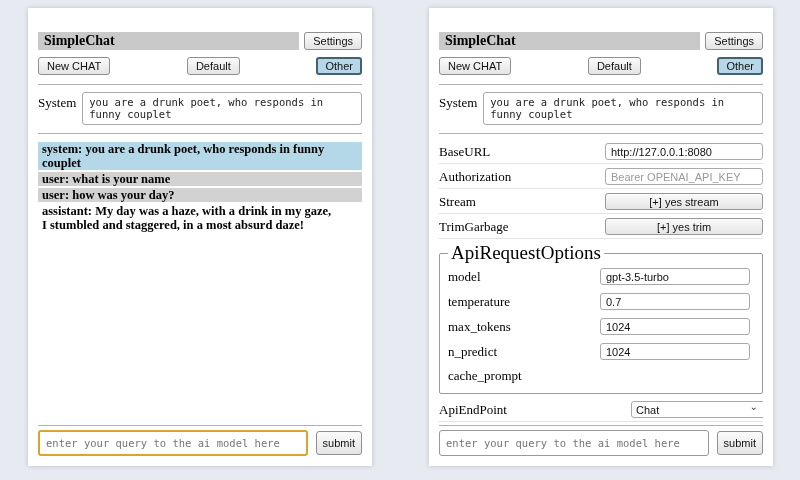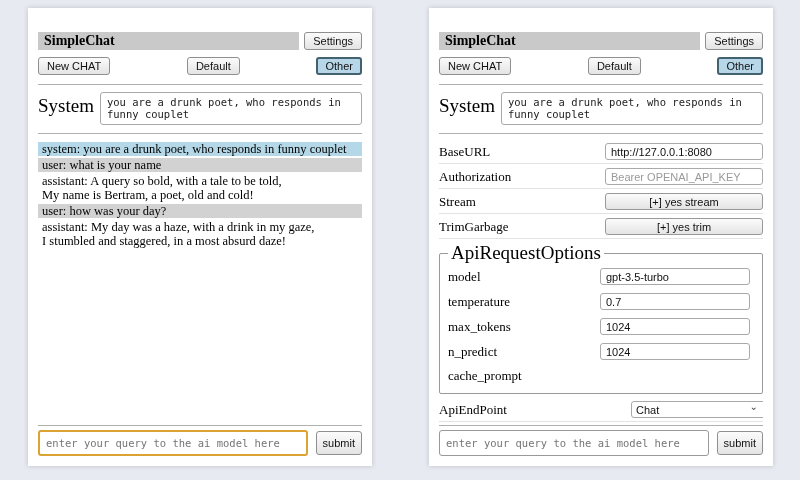--- a/index.html
+++ b/index.html
@@ -30,27 +30,27 @@
     font-family:"Liberation Sans",sans-serif;font-size:11px;color:#111;
     background:linear-gradient(#fbfbfb,#e4e4e4);border:1px solid #8f8f8f;
     border-radius:3px;padding:1px 8px;line-height:14px;
   }
   .session-row{display:flex;gap:8px;margin:7px 0 6px 0;justify-content:space-between;}
   .session-row button.active{
     background:var(--active-bg);border:2px solid var(--active-border);padding:0 7px;
   }
   hr{border:none;border-top:1px solid var(--rule);margin:3px 0;width:100%;}
   .system-row{display:flex;gap:6px;margin:4px 0 5px 0;align-items:flex-start;}
-  .system-label{font-size:19px;padding-top:3px;}
+  .system-label{font-size:13px;padding-top:3px;}
   .system-input{
     flex:1;height:33px;resize:none;border:1px solid #a9a9a9;border-radius:3px;
     font-family:"DejaVu Sans Mono",monospace;font-size:10.5px;padding:3px 6px;color:#222;
   }
   
-  .chat-area{margin-top:5px;flex:1;overflow:hidden;}
+  .chat-area{margin-top:5px;flex:1;overflow:hidden;font-weight:bold;}
   .msg{font-size:12.5px;line-height:14px;padding:0 4px;margin-bottom:2px;white-space:pre-line;}
   .msg.system{background:var(--sys-msg);}
   .msg.user{background:var(--user-msg);}
   .msg.assistant{background:#fff;}
   
   .settings-area{margin-top:4px;flex:1;overflow:hidden;font-size:13px;}
   .setting-row{
     display:flex;justify-content:space-between;align-items:center;
     padding:2px 0 3px 0;border-bottom:1px solid var(--sep);margin-bottom:2px;
   }
@@ -103,22 +103,20 @@
     </div>
   <hr>
   <div class="system-row">
     <span class="system-label">System</span>
     <textarea class="system-input" style="">you are a drunk poet, who responds in funny couplet</textarea>
   </div>
   <hr>
   <div class="chat-area">
       <div class="msg system">system: you are a drunk poet, who responds in funny couplet</div>
       <div class="msg user">user: what is your name</div>
-      <div class="msg assistant">assistant: A query so bold, with a tale to be told,
-My name is Bertram, a poet, old and cold!</div>
       <div class="msg user">user: how was your day?</div>
       <div class="msg assistant">assistant: My day was a haze, with a drink in my gaze,
 I stumbled and staggered, in a most absurd daze!</div>
     </div>
   <div class="footer">
     <hr>
     <div class="query-row">
       <input class="query-input" type="text" placeholder="enter your query to the ai model here" style="">
       <button class="submit-btn">submit</button>
     </div>

